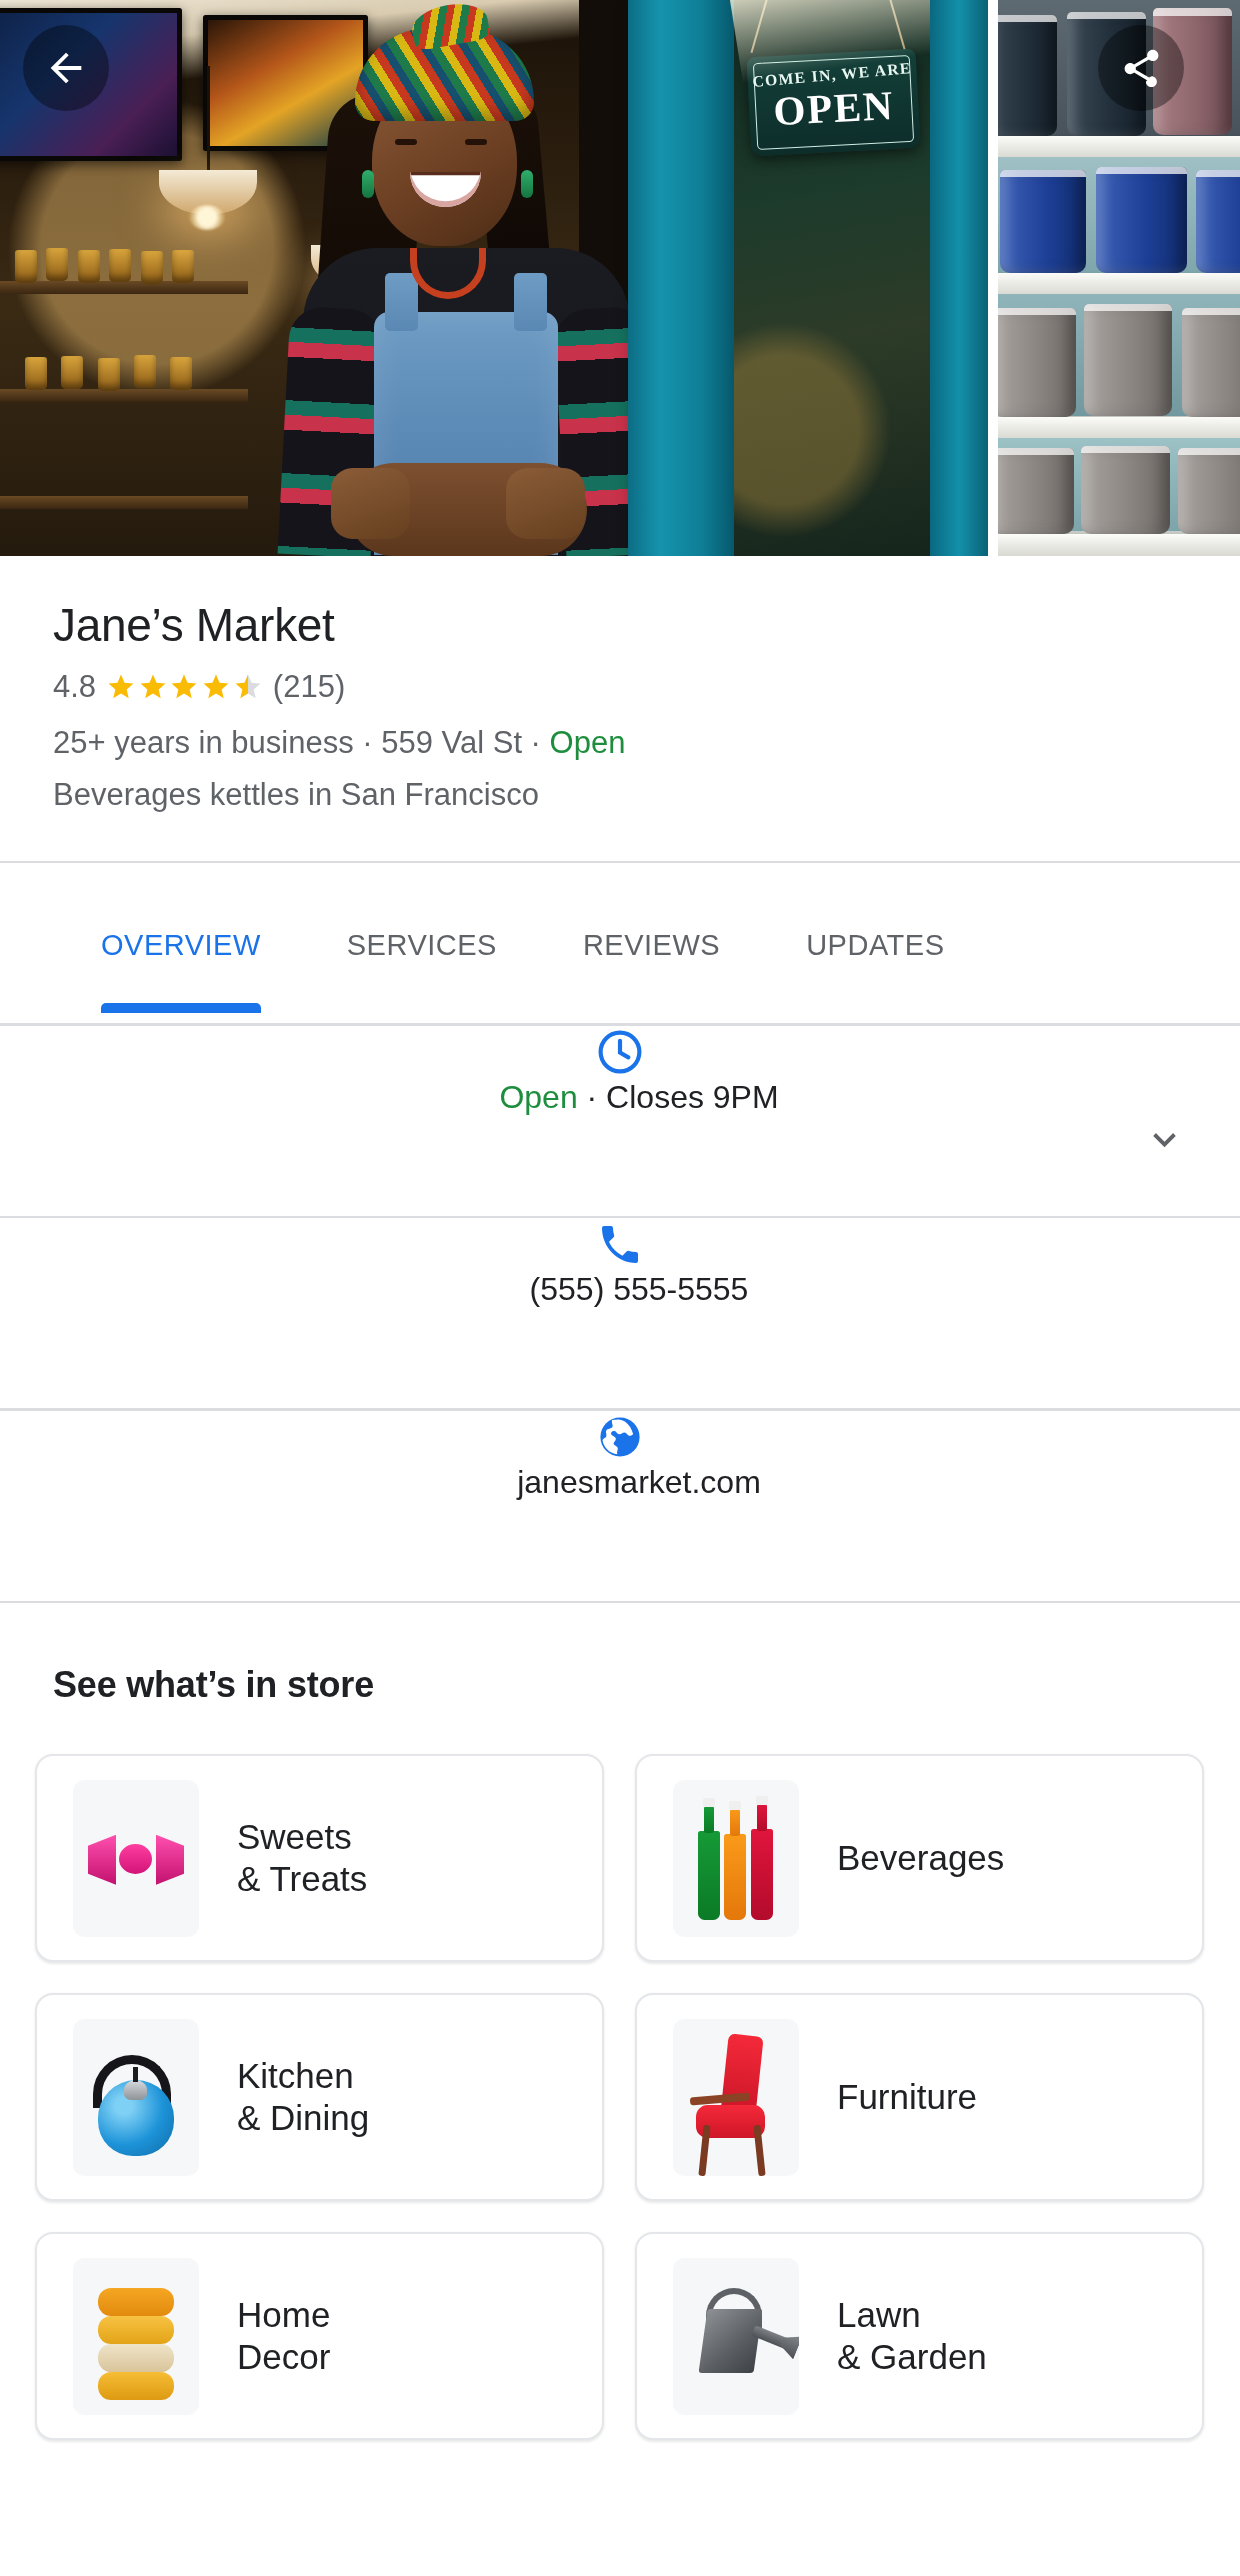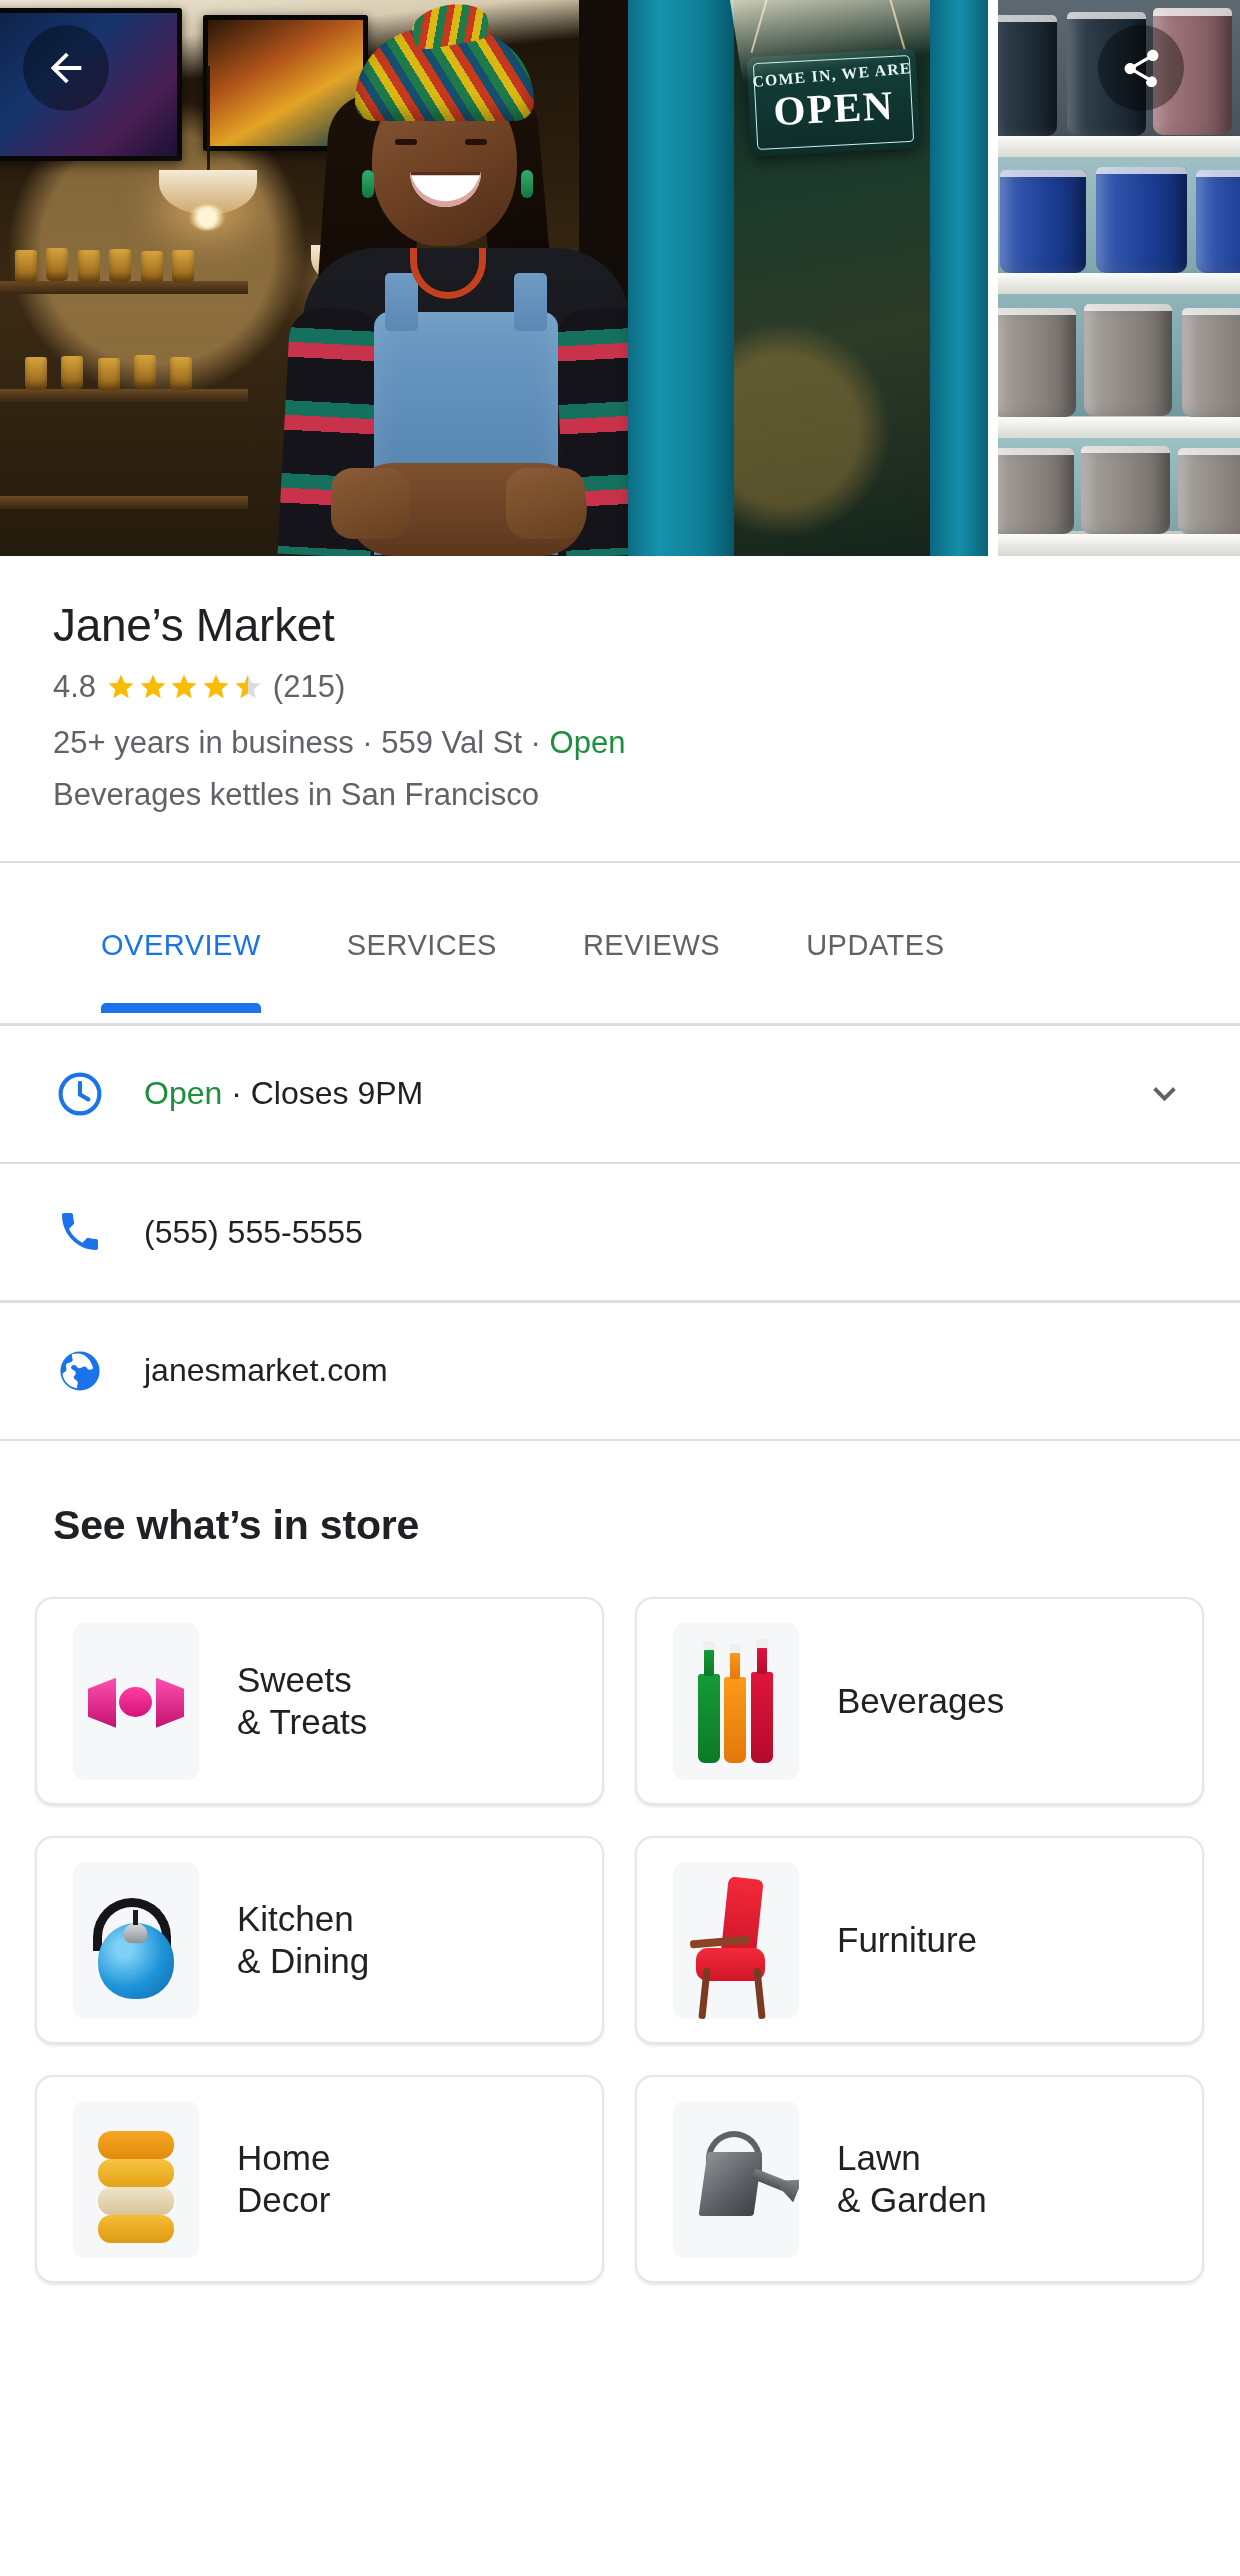--- a/index.html
+++ b/index.html
@@ -270,30 +270,30 @@
     padding-bottom:61px; cursor:pointer; position:relative; white-space:nowrap;
   }
   .tab.active { color:#1a73e8; }
   .tab.active::after {
     content:""; position:absolute; left:0; right:0; bottom:10px;
     height:10px; background:#1a73e8; border-radius:5px 5px 0 0;
   }
 
   
   .info-row {
-    display:flex; align-items:center; height:136px;
-    padding-left:53px; padding-right:53px; position:relative; cursor:pointer;
+    display:flex; align-items:center; height:190px;
+    padding-left:53px; padding-right:53px; position:relative; cursor:pointer;flex-direction:column;
   }
   .info-icon { width:53px; flex:0 0 53px; display:flex; align-items:center; justify-content:center; }
   .info-text { margin-left:38px; font-size:32px; color:#202124; }
   .chev { margin-left:auto; }
 
   
   .section-title {
-    font-size:41px; font-weight:700; color:#202124;
+    font-size:36px; font-weight:700; color:#202124;
     padding:61px 53px 0 53px; letter-spacing:-0.2px;
   }
   .cards {
     display:grid; grid-template-columns: 569px 569px; gap:31px 31px;
     padding:48px 35px 0 35px;
   }
   .cat-card {
     height:208px; border:2.5px solid #e4e6e9; border-radius:18px;
     background:#fff; display:flex; align-items:center;
     box-shadow:0 1.7px 2.5px rgba(60,64,67,.12);

